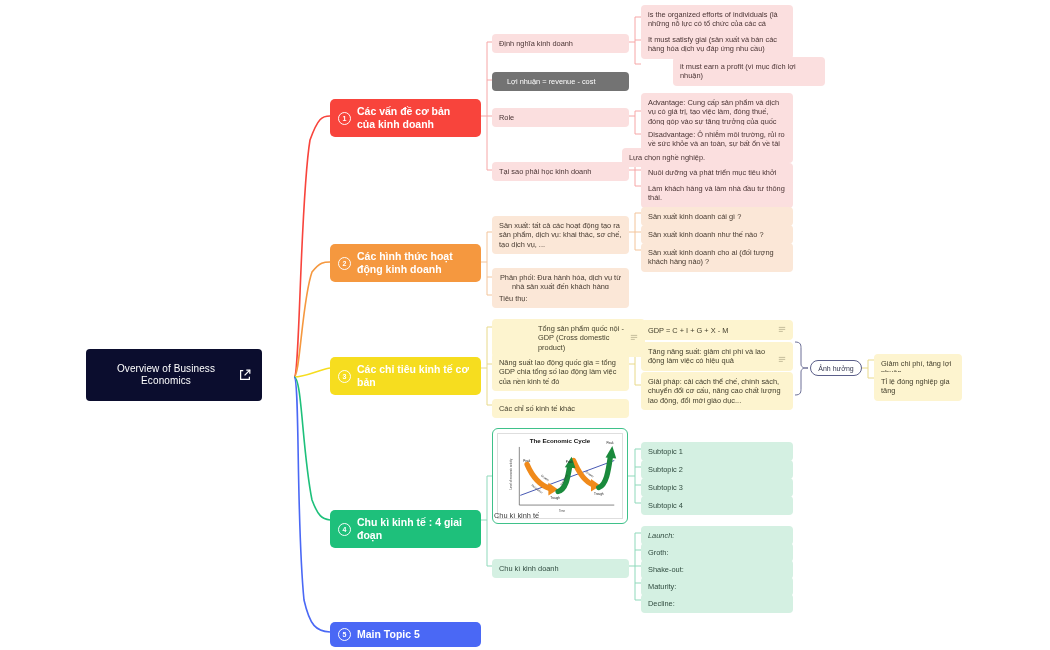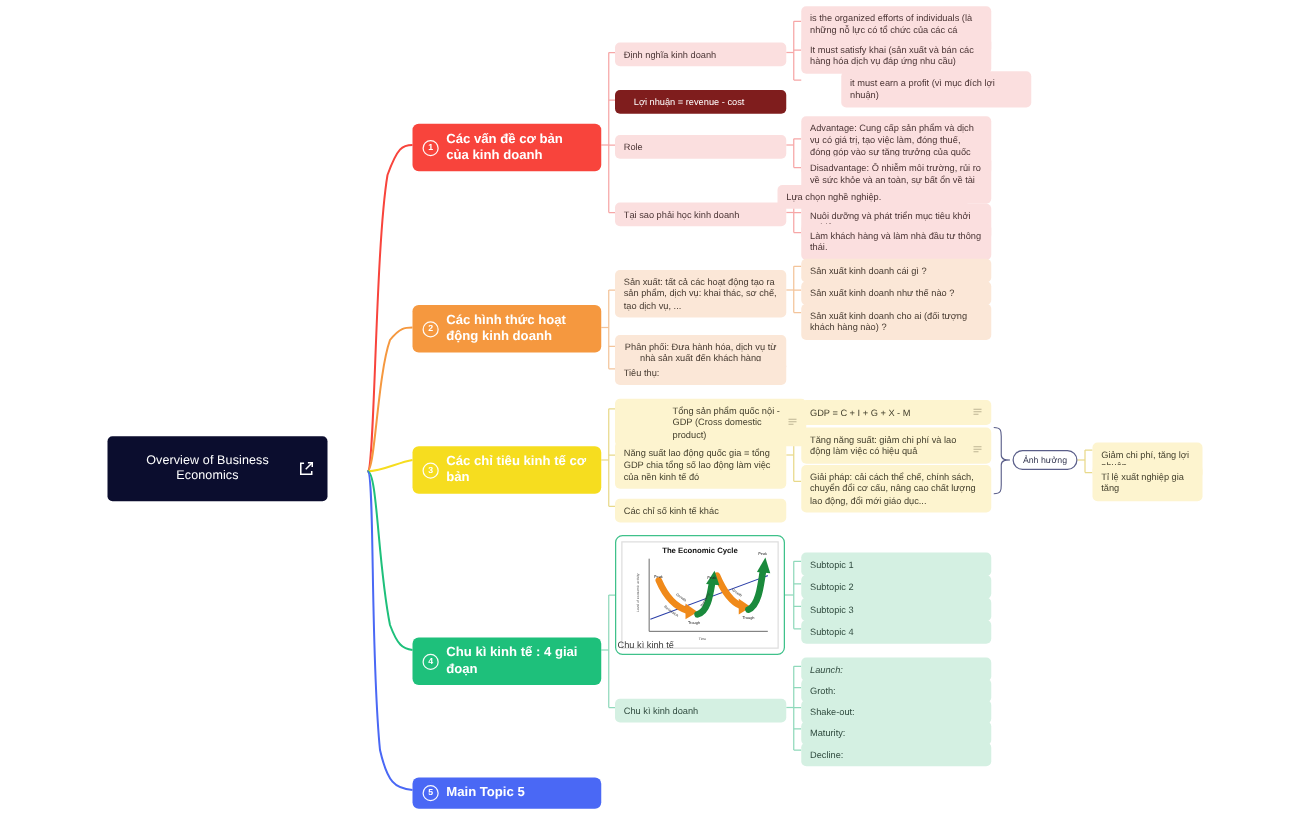--- a/index.html
+++ b/index.html
@@ -69,21 +69,21 @@
     padding: 5px 7px;
     border-radius: 4px;
     color: #3a3a3a;
     align-items: center;
   }
   .sub .stext { flex: 1; }
   .sub .eqicon { flex: 0 0 8px; margin-left: 4px; opacity: .55; }
 
   .pink-l2  { background: #fbdfdf; color: #4a3434; }
   .pink-l3  { background: #fbdfdf; color: #4a3434; }
-  .dark-red { background: #7f1d1d; color: #ffffff; font-size: 7.4px; padding-left: 15px; }
+  .dark-red { background: #737373; color: #ffffff; font-size: 7.4px; padding-left: 15px; }
   .orange-l { background: #fbe7d7; color: #463a30; }
   .yellow-l { background: #fdf4cf; color: #45412e; }
   .green-l  { background: #d4f0e2; color: #2f4a3e; }
 
   
   #imgnode {
     position: absolute;
     left: 492px; top: 428px;
     width: 136px; height: 96px;
     border: 1.4px solid #3fc18a;
@@ -212,21 +212,21 @@
     <span class="stext">Role</span>
   </div>
   <div class="node sub pink-l2" style="left:492px; top:162px; width:137px;">
     <span class="stext">Tại sao phải học kinh doanh</span>
   </div>
 
   <div class="node sub pink-l3" style="left:641px; top:5px; width:152px;">
     <span class="stext">is the organized efforts of individuals (là những nỗ lực có tổ chức của các cá nhân)</span>
   </div>
   <div class="node sub pink-l3" style="left:641px; top:30px; width:152px;">
-    <span class="stext">It must satisfy khai (sản xuất và bán các hàng hóa dịch vụ đáp ứng nhu cầu)</span>
+    <span class="stext">It must satisfy giai (sản xuất và bán các hàng hóa dịch vụ đáp ứng nhu cầu)</span>
   </div>
   <div class="node sub pink-l3" style="left:641px; top:57px; width:152px;margin-left:32px;">
     <span class="stext">it must earn a profit (vì mục đích lợi nhuận)</span>
   </div>
 
   <div class="node sub pink-l3" style="left:641px; top:93px; width:152px;">
     <span class="stext">Advantage: Cung cấp sản phẩm và dịch vụ có giá trị, tạo việc làm, đóng thuế, đóng góp vào sự tăng trưởng của quốc gia</span>
   </div>
   <div class="node sub pink-l3" style="left:641px; top:125px; width:152px;">
     <span class="stext">Disadvantage: Ô nhiễm môi trường, rủi ro về sức khỏe và an toàn, sự bất ổn về tài chính,...</span>
@@ -307,21 +307,21 @@
     <span class="stext">Giải pháp: cải cách thể chế, chính sách, chuyển đổi cơ cấu, nâng cao chất lượng lao động, đổi mới giáo dục...</span>
   </div>
 
   <div class="influence">
     <span>Ảnh hưởng</span>
   </div>
   <div class="node sub yellow-l" style="left:874px; top:354px; width:88px;">
     <span class="stext">Giảm chi phí, tăng lợi nhuận</span>
   </div>
   <div class="node sub yellow-l" style="left:874px; top:372px; width:88px;">
-    <span class="stext">Tỉ lệ xuất nghiệp gia tăng</span>
+    <span class="stext">Tỉ lệ đóng nghiệp gia tăng</span>
   </div>
 
   <div class="node main-topic" style="left:330px; top:510px; width:151px; background:#1ec07b;">
     <span class="numbadge">4</span>
     <span class="mtext">Chu kì kinh tế : 4 giai đoạn</span>
   </div>
 
   <div id="imgnode">
     <div class="imgwrap">
       <div class="chart-title">The Economic Cycle</div>

